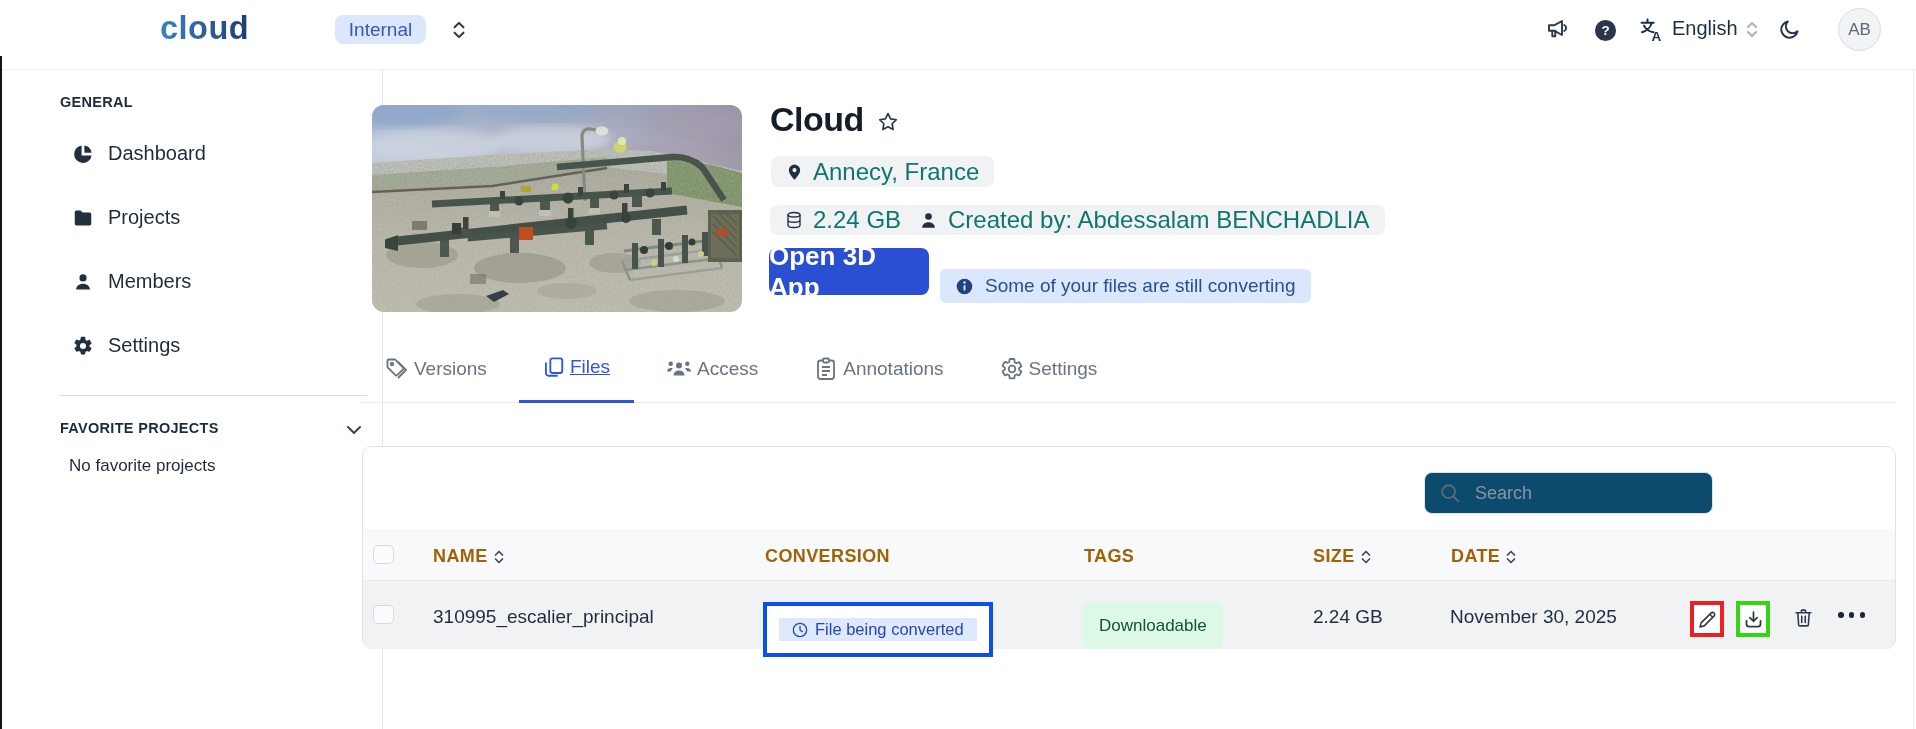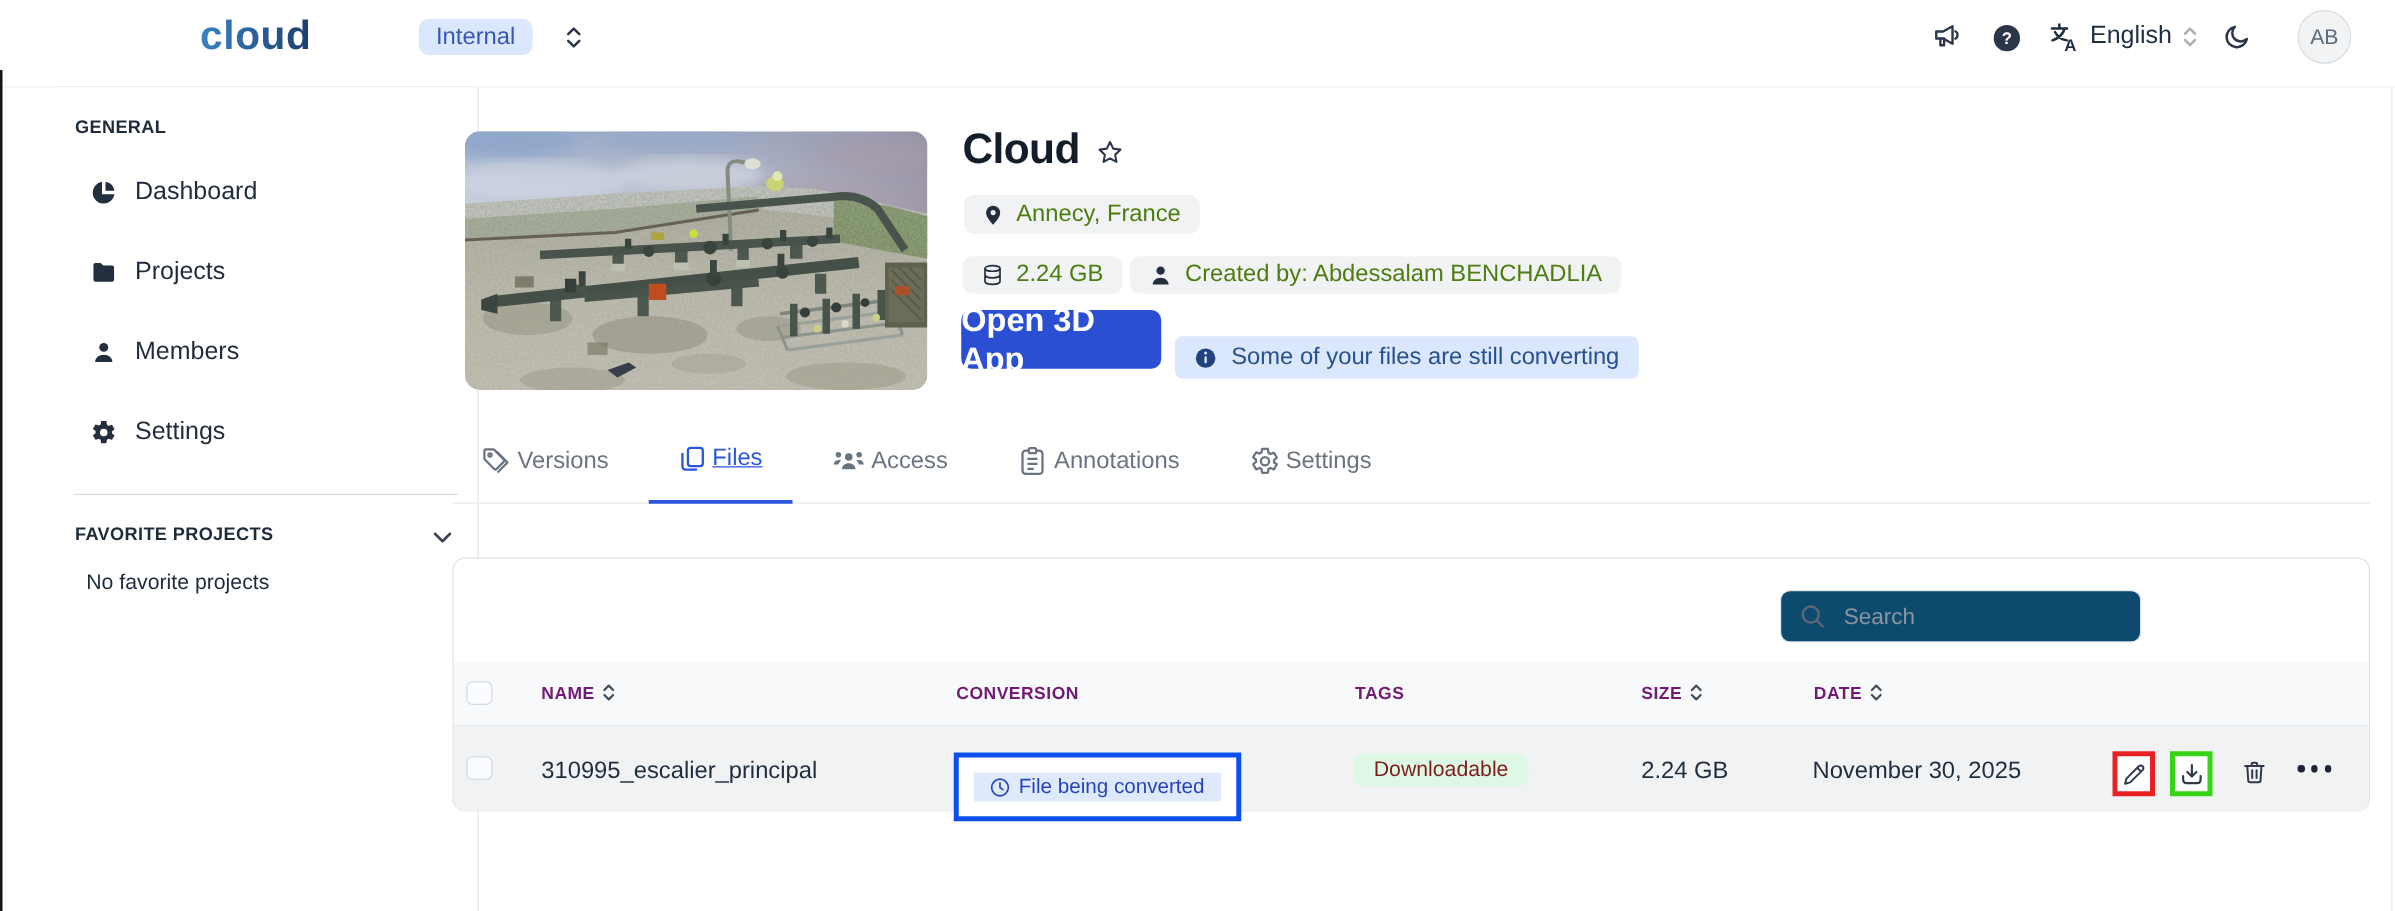--- a/index.html
+++ b/index.html
@@ -19,45 +19,45 @@
   #sidebar { position:absolute; left:0; top:70px; width:338px; height:659px; background:#fff; border-right:1px solid #e4e7eb;margin-left:45px; }
   .sb-head { position:absolute; left:15px; font-size:14.5px; font-weight:700; color:#1e2b3a; letter-spacing:0.3px; }
   .sb-item { position:absolute; left:27px; display:flex; align-items:center; color:#1f2b3c; font-size:20px; }
   .sb-item svg { margin-right:14px; }
   #sb-divider { position:absolute; left:14px; top:325px; width:308px; height:1px; background:#d9dde2; }
   
   #thumb { position:absolute; left:372px; top:105px; width:370px; height:207px; border-radius:12px; overflow:hidden; }
   #title { position:absolute; left:770px; top:100px; font-size:34px; font-weight:700; color:#141e2a; letter-spacing:-0.5px; }
   #star { position:absolute; left:877px; top:111px; color:#2b3749; }
   .badge { position:absolute; height:31px; border-radius:8px; background:#f0f2f4; display:flex; align-items:center;
-           color:#4d7c0f; font-size:19px; padding:0 15px; }
+           color:#0f766e; font-size:24px; padding:0 15px; }
   .badge svg { margin-right:10px; }
   #open3d { position:absolute; left:769px; top:248px; width:160px; height:47px; border-radius:8px; background:#2b4fd3;
             color:#fff; font-size:26px; font-weight:700; display:flex; align-items:center; justify-content:center; }
   #infochip { position:absolute; left:940px; top:269px; height:34px; border-radius:6px; background:#dbe7fc;
               display:flex; align-items:center; padding:0 16px; color:#27508f; font-size:19px; }
   #infochip svg { margin-right:12px; }
   
   #tabs { position:absolute; left:361px; top:340px; width:1535px; height:63px; border-bottom:1px solid #e9ecef; display:flex; gap:8px; }
   .tab { display:flex; align-items:center; padding:0 24px 6px 24px; font-size:19px; color:#6a7380; gap:5px; height:63px; box-sizing:border-box; }
   .tab.active { color:#2d55dd; border-bottom:3px solid #2d55dd;text-decoration:underline; }
   
   #card { position:absolute; left:362px; top:446px; width:1534px; height:203px; background:#fff; border:1px solid #dfe3e8; border-radius:10px; }
   #search { position:absolute; left:1061px; top:25px; width:289px; height:42px; border:1px solid #dfe3e7; border-radius:8px;
             display:flex; align-items:center; padding:0 14px; color:#8b95a1; font-size:18px; background:#0c4a6e; }
   #addfiles { position:absolute; left:1362px; top:25px; width:149px; height:42px; border:1px solid #dfe3e7; border-radius:8px;
               display:flex; align-items:center; justify-content:center; color:#5f6975; font-size:19px; background:#fff; gap:12px; }
   #thead { position:absolute; left:0; top:82px; width:1532px; height:52px; background:#f8f9fa; border-bottom:1px solid #e9ecef; }
   #trow { position:absolute; left:0; top:134px; width:1532px; height:68px; background:#f0f2f4; border-radius:0 0 10px 10px; }
-  .th { position:absolute; top:17px; font-size:14px; font-weight:600; color:#701a75; letter-spacing:0.4px; display:flex; gap:5px; align-items:center; }
+  .th { position:absolute; top:17px; font-size:18px; font-weight:600; color:#a16207; letter-spacing:0.4px; display:flex; gap:5px; align-items:center; }
   .checkbox { position:absolute; width:21px; height:19px; border:1px solid #d5dae0; border-radius:5px; background:#fbfcfd; }
   .rowtext { position:absolute; font-size:19px; color:#1e2c3c; }
   #convbox { position:absolute; left:400px; top:21px; border:4px solid #0b50ec; background:#fff; padding:12px; }
   #convchip { height:23px; background:#dfe9fc; display:flex; align-items:center; padding:0 13px; color:#2646b8; font-size:16.5px; gap:7px; }
-  #dlchip { position:absolute; left:720px; top:22px; height:26px; border-radius:8px; background:#ddf8e5; color:#7f1d1d;
+  #dlchip { position:absolute; left:720px; top:22px; height:46px; border-radius:8px; background:#ddf8e5; color:#14532d;
             font-size:17px; display:flex; align-items:center; padding:0 16px; }
   .annot { position:absolute; top:20px; width:34px; height:36px; background:#fff; display:flex; align-items:center; justify-content:center; }
   #rightline { position:absolute; left:1913px; top:70px; width:1px; height:659px; background:#e9ecef; }
 </style>
 </head>
 <body>
 <div id="header">
   <div id="logo">cloud</div>
   <div id="internal">Internal</div>
   <svg class="navicon" style="left:451px;top:21px" width="16" height="18" viewBox="0 0 18 20" fill="none" stroke="#2b3749" stroke-width="2.3" stroke-linecap="round" stroke-linejoin="round">

